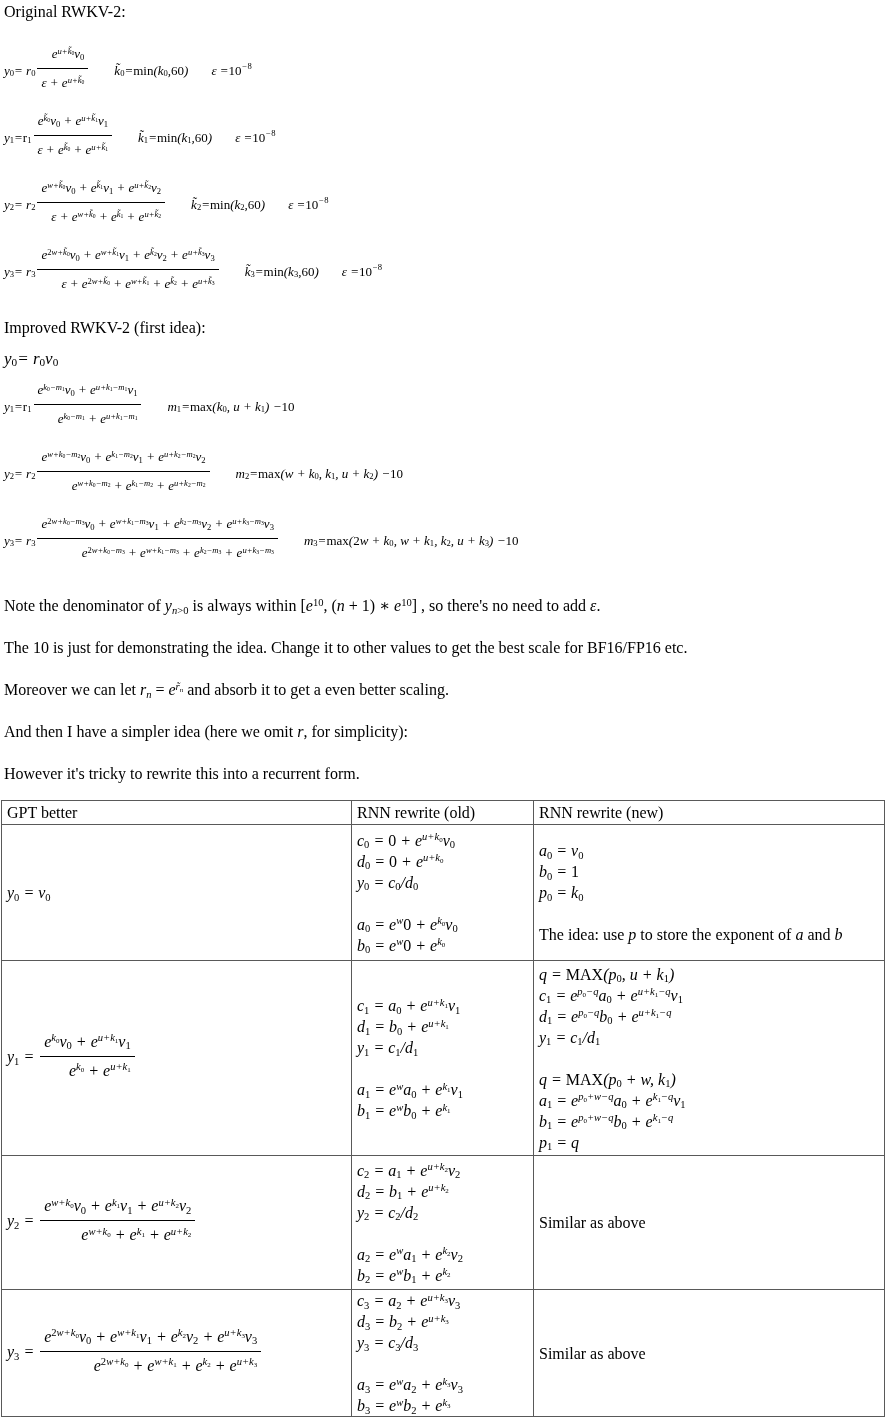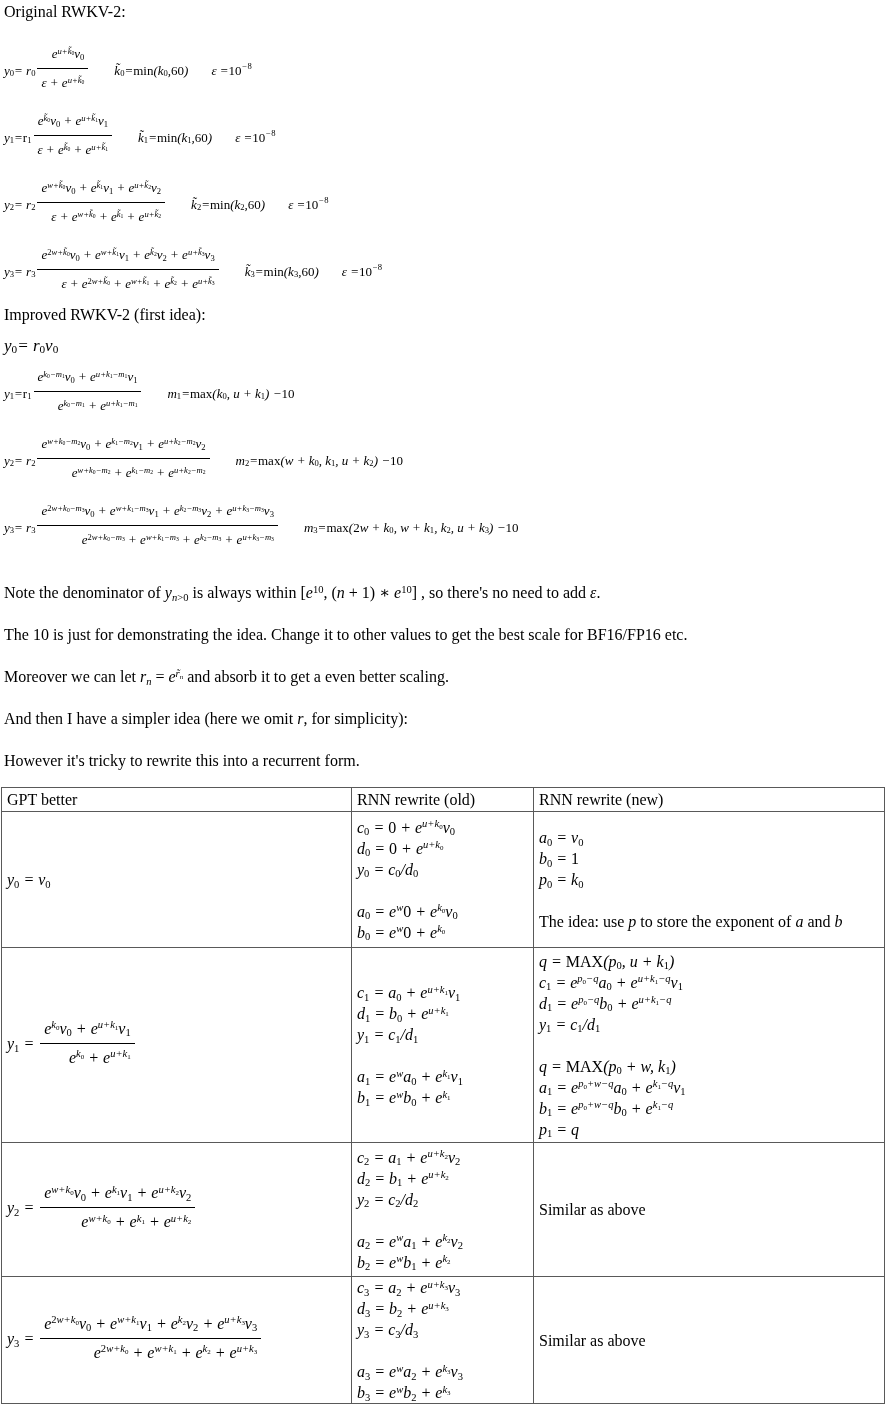--- a/index.html
+++ b/index.html
@@ -5,21 +5,21 @@
   html,body{margin:0;padding:0}
   body{
     width:888px;height:1423px;overflow:hidden;
     background:#ffffff;color:#000000;
     font-family:"Liberation Serif","DejaVu Serif",serif;
     font-size:16px;
   }
   .page{padding:2px 0 0 4px}
   .para{margin:0;line-height:20px}
   .head{height:19px;margin-bottom:16px}
-  .head2{margin-bottom:6px}
+  .head2{margin-top:13px;margin-bottom:6px}
   .note{height:20px;margin-top:22px}
   .math{font-style:italic}
   .rm{font-style:normal}
   i{font-style:italic}
   sup,sub{font-size:66%;line-height:0;vertical-align:baseline;position:relative}
   sup{top:-0.5em}
   sub{top:0.28em}
   .frac{display:inline-block;vertical-align:middle;text-align:right;margin:0 3px 0 2px;transform:translateY(-2px)}
   .fnum{display:block;padding:1px 4px 3px 4px;border-bottom:1px solid #000;line-height:22px}
   .fden{display:block;padding:3px 4px 1px 4px;line-height:22px}

